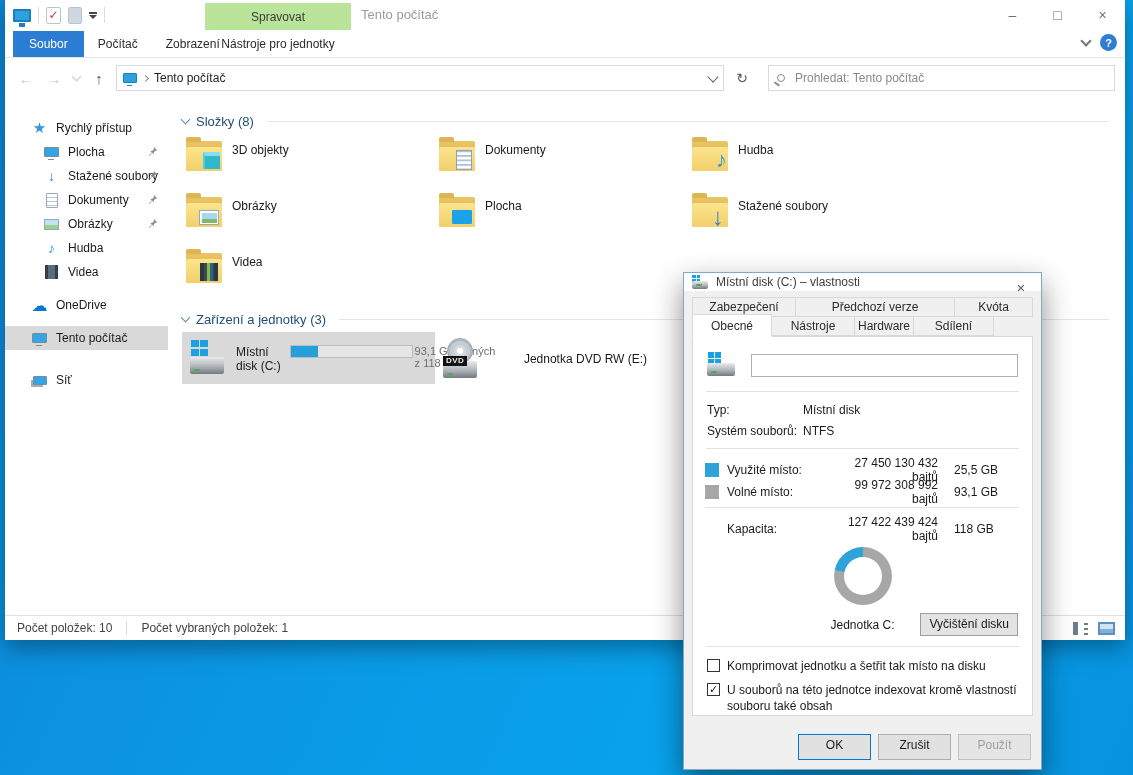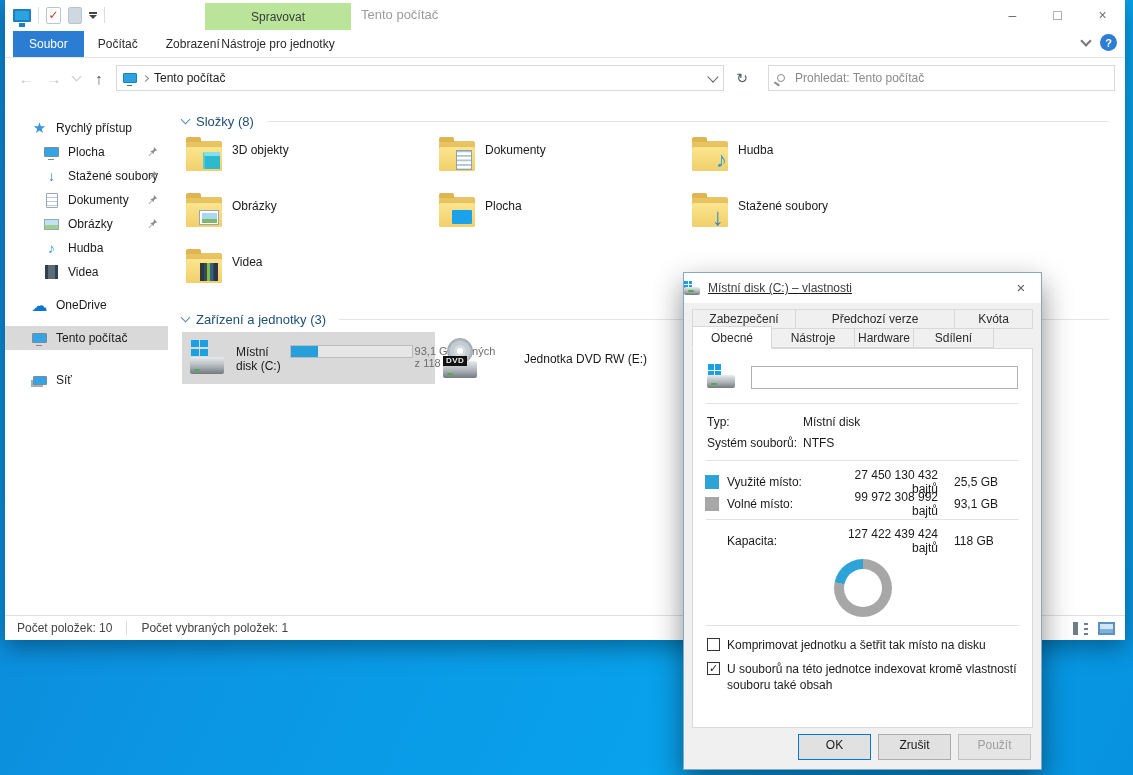--- a/index.html
+++ b/index.html
@@ -127,21 +127,21 @@
   .v-list{width:15px; height:13px; background:
      linear-gradient(#6f7d8a 2px,transparent 2px) 6px 1px/9px 4px no-repeat,
      linear-gradient(#6f7d8a 2px,transparent 2px) 6px 6px/9px 4px no-repeat,
      linear-gradient(#6f7d8a 2px,transparent 2px) 6px 11px/9px 4px no-repeat;
      border-left:5px solid #6f7d8a;}
   .v-thumb{width:17px; height:13px; border:2px solid #5b90c0; background:linear-gradient(180deg,#cfe5f4 50%,#7fb1d8 50%);}
 
   
   .dialog{position:absolute; left:683px; top:272px; width:359px; height:498px; background:#f0f0f0;
     border:1px solid #86a7c3; box-shadow:0 12px 28px rgba(0,0,0,.45); font-size:12px;}
-  .dlg-titlebar{height:30px; background:#fff; display:flex; align-items:center; gap:7px; position:relative;text-decoration:underline;}
+  .dlg-titlebar{height:18px; background:#fff; display:flex; align-items:center; padding-left:8px; gap:7px; position:relative;}
   .dlg-title{color:#3c3c3c;}
   .dlg-close{position:absolute; right:0; top:0; width:40px; height:29px; display:flex; align-items:center; justify-content:center; color:#5b5b5b; font-size:15px;}
   .sm-drive{width:17px; height:14px; position:relative; flex:none;}
   .sm-drive .bd-body{left:0; bottom:0; width:16px; height:8px;}
   .sm-drive .bd-flag{left:0; top:0; width:8px; height:7px; gap:1px;}
 
   .tabs{padding:6px 8px 0; position:relative;}
   .tab-row{display:flex;}
   .tab{border:1px solid #d9d9d9; background:#f0f0f0; height:20px; line-height:18px; text-align:center; color:#2b2b2b; margin-right:-1px;}
   .tab-row2{position:relative; margin-top:-1px;}
@@ -499,20 +499,24 @@
 
     <div class="urow">
       <span></span>
       <span>Kapacita:</span>
       <span class="ubytes">127 422 439 424 bajtů</span>
       <span>118 GB</span>
     </div>
 
     <div class="donut"></div>
 
+    <div class="jedn-row">
+      <div class="jedn-label">Jednotka C:</div>
+      <div class="cleanup-btn">Vyčištění disku</div>
+    </div>
     <div class="hr"></div>
 
     <div class="chk-row">
       <div class="chk"></div>
       <div class="chk-label">Komprimovat jednotku a šetřit tak místo na disku</div>
     </div>
     <div class="chk-row">
       <div class="chk">✓</div>
       <div class="chk-label" style="max-width:300px">U souborů na této jednotce indexovat kromě vlastností souboru také obsah</div>
     </div>

